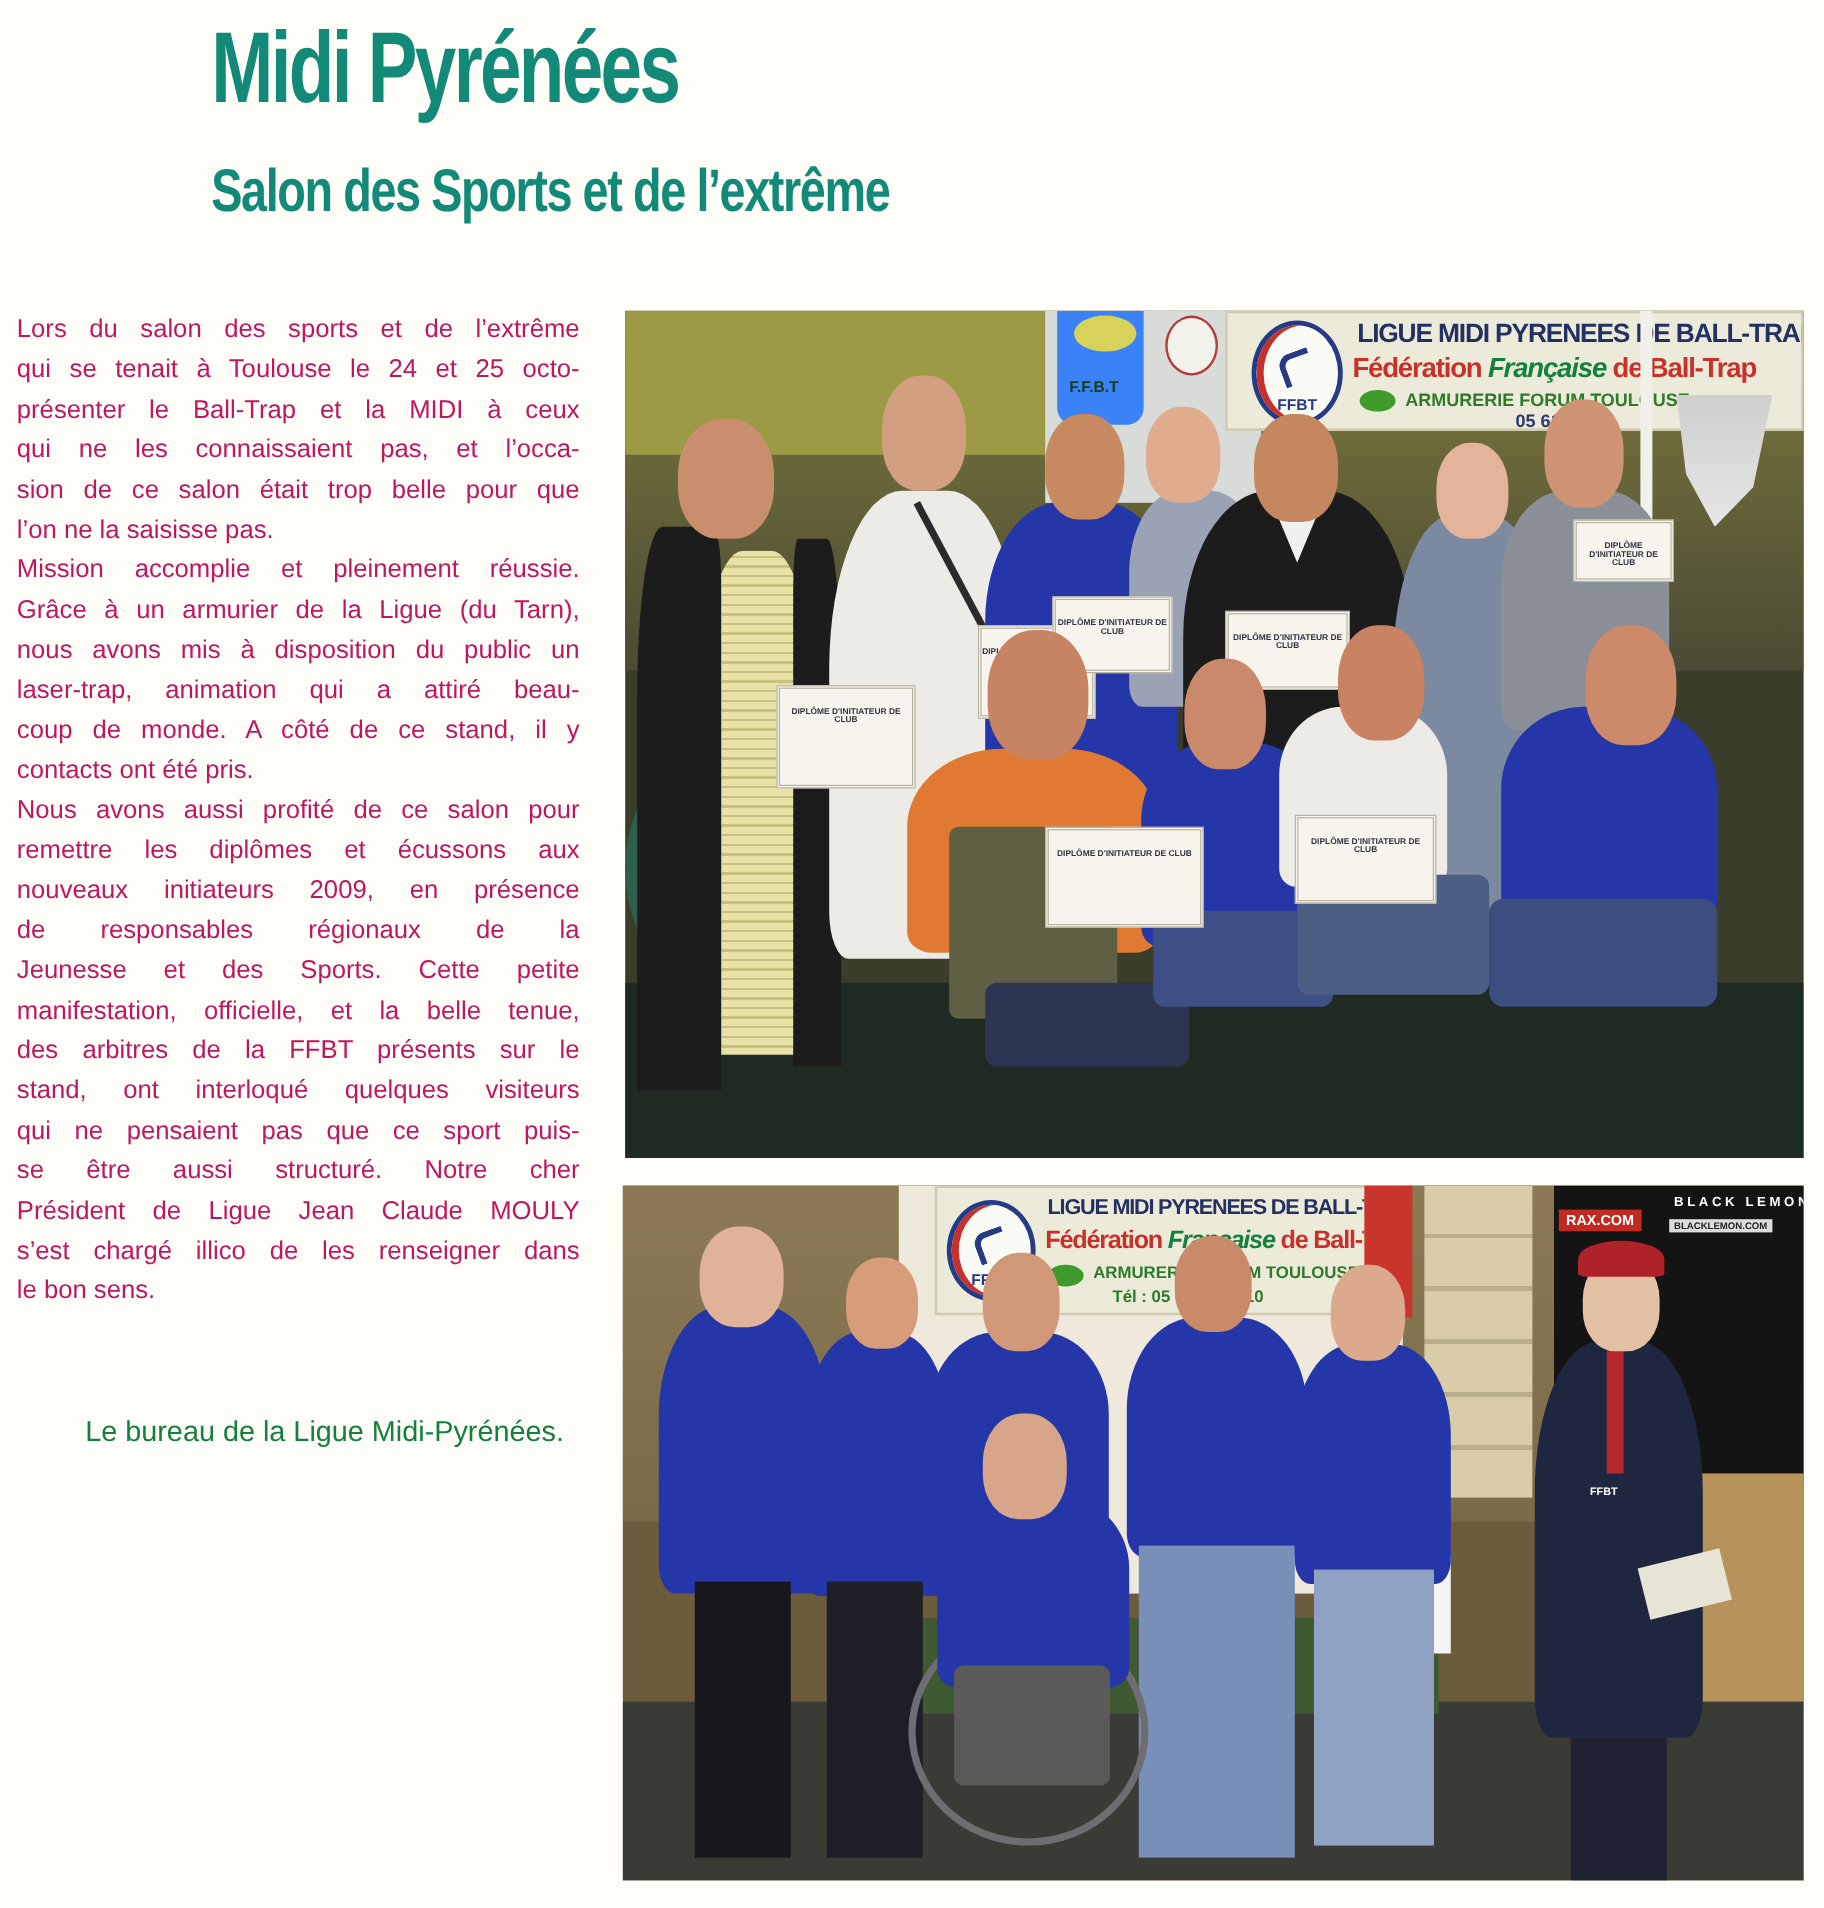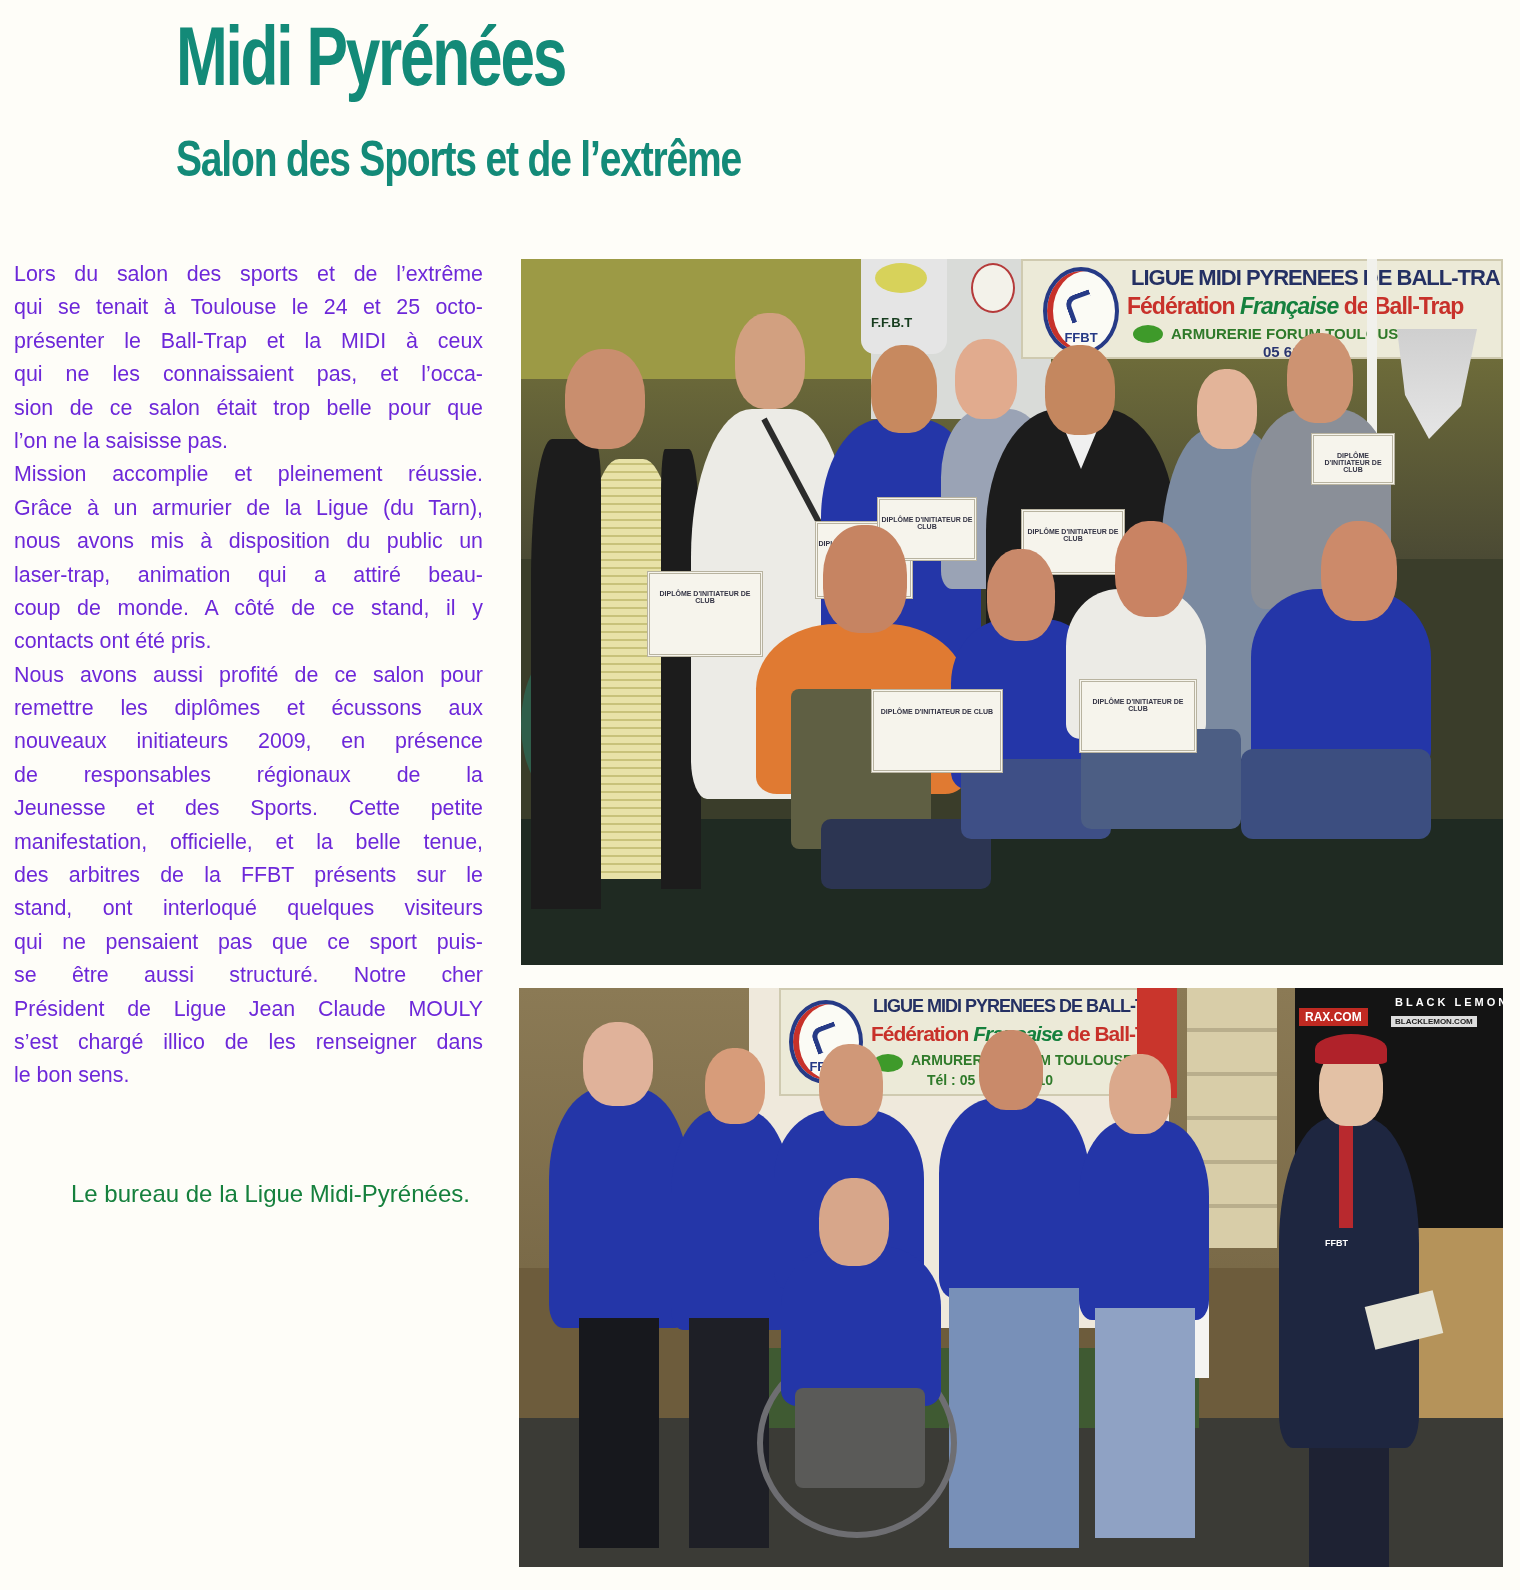--- a/index.html
+++ b/index.html
@@ -17,21 +17,21 @@
     position: absolute; left: 176px; top: 134px;
     font-family: "Liberation Sans", sans-serif; font-weight: 700;
     font-size: 50px; line-height: 1; letter-spacing: -1.5px;
     color: #138a78; transform: scaleX(0.78); transform-origin: left top;
     white-space: nowrap;
   }
 
   .article {
     position: absolute; left: 14px; top: 258px; width: 469px;
     font-size: 21.4px; line-height: 33.4px; text-align: justify;
-    color: #6d28d9;
+    color: #be185d;
   }
   .article .line { display: block; text-align: justify; text-align-last: justify; height: 33.4px; white-space: nowrap; }
   .article .line.last { text-align-last: left; }
   .signature {
     position: absolute; left: 71px; top: 1180px;
     font-size: 24px; color: #15803d; white-space: nowrap;
   }
 
   
   .photo { position: absolute; overflow: hidden; }
@@ -107,21 +107,21 @@
   <span class="line">s’est chargé illico de les renseigner dans</span>
   <span class="line last">le bon sens.</span>
 </div>
 <div class="signature">Le bureau de la Ligue Midi-Pyrénées.</div>
 
 <div class="photo photo-top">
 
   <div class="abs" style="left:0;top:0;width:982px;height:300px;background:linear-gradient(180deg,#8a8a3a 0%,#6f6d3a 30%,#4b4a34 100%);"></div>
   <div class="abs" style="left:0;top:0;width:360px;height:120px;background:#9c9a45;"></div>
   <div class="abs" style="left:350px;top:0;width:180px;height:160px;background:#d9dbd8;"></div>
-  <div class="abs" style="left:340px;top:0;width:86px;height:95px;background:#e5e5e5;border-radius:0 0 14px 14px;">
+  <div class="abs" style="left:360px;top:0;width:72px;height:95px;background:#3b82f6;border-radius:0 0 14px 14px;">
     <div class="abs" style="left:14px;top:4px;width:52px;height:30px;border-radius:50%;background:#d7d25a;"></div>
     <div class="abs" style="left:10px;top:56px;font-size:13px;font-weight:700;color:#173d1f;">F.F.B.T</div>
   </div>
   <div class="abs" style="left:450px;top:4px;width:44px;height:50px;border-radius:50%;background:#f3f2ea;border:2px solid #b53a3a;"></div>
 
   <div class="banner" style="left:500px;top:0;width:482px;height:100px;">
     <div class="logo-circle" style="left:20px;top:6px;width:76px;height:88px;">
       <div class="shooter"></div>
       <div class="lt">FFBT</div>
     </div>

